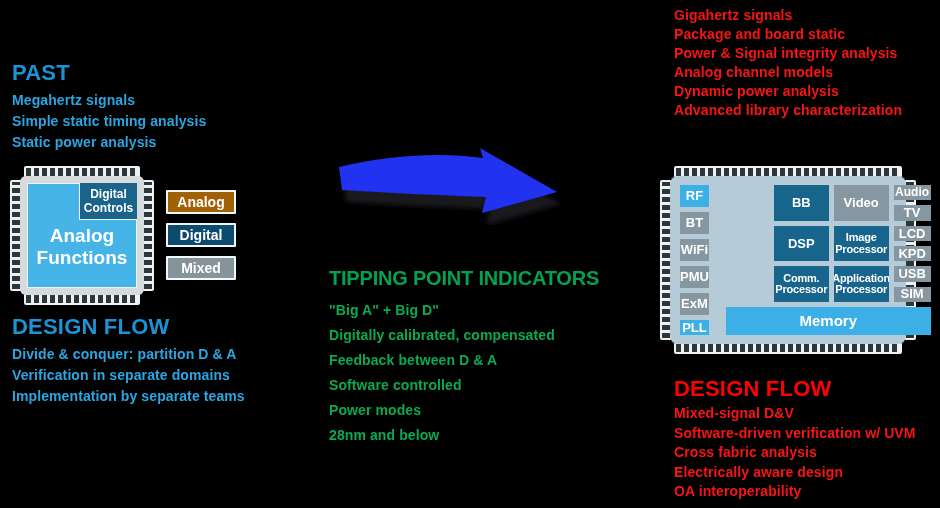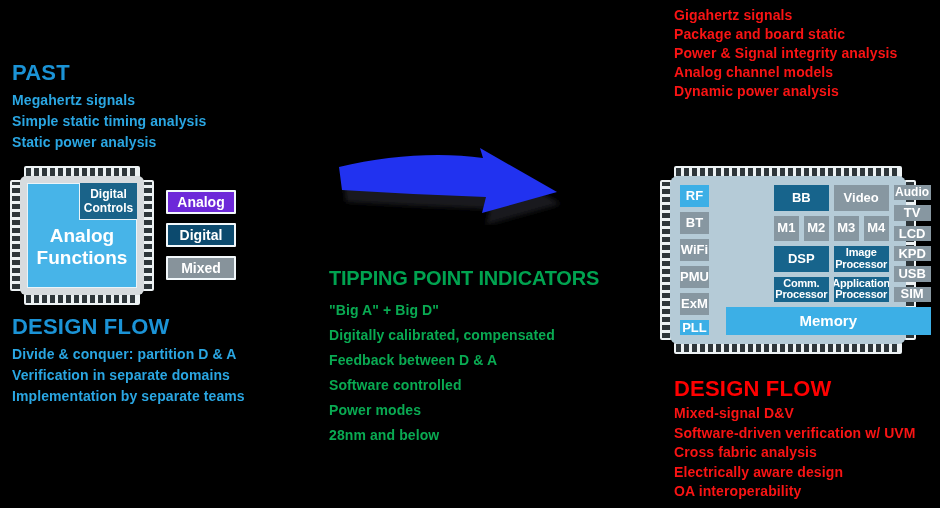--- a/index.html
+++ b/index.html
@@ -37,21 +37,21 @@
     display:flex;align-items:center;justify-content:center;}
   .die-label{color:#fff;font-size:19px;line-height:1.15;text-align:center;margin-top:22px;}
   .corner-box{position:absolute;top:-1px;right:-1px;width:58px;height:37px;background:#1a6389;
     border-left:1px solid #eaf4f9;border-bottom:1px solid #eaf4f9;box-sizing:border-box;
     display:flex;align-items:center;justify-content:center;color:#fff;font-size:12px;line-height:1.2;text-align:center;}
 
   
   .legend{position:absolute;left:166px;top:190px;width:70px;display:flex;flex-direction:column;gap:9px;}
   .legend-box{height:24px;box-sizing:border-box;border:2px solid #f2f8fb;border-radius:1px;
     display:flex;align-items:center;justify-content:center;color:#fff;font-size:14px;}
-  .bg-analog{background:#6d28d9;}
+  .bg-analog{background:#a16207;}
   .bg-digital{background:#0c4a6e;}
   .bg-mixed{background:#87939b;}
 
   
   .pkg-soc{position:absolute;inset:10px;background:#b5cbd7;border-radius:8px;padding:9px 10px;box-sizing:border-box;}
   .soc-inner{display:flex;gap:17px;height:100%;}
   .soc-col-left{width:33px;display:flex;flex-direction:column;gap:5px;}
   .soc-col-left .blk{flex:1;}
   .soc-col-left .blk.short{flex:0 0 15px;}
   .soc-main{flex:1;display:flex;flex-direction:column;gap:5px;}
@@ -132,20 +132,21 @@
     <div class="item c-green">Power modes</div>
     <div class="item c-green">28nm and below</div>
   </div>
 
   <div class="sec lh-today" style="left:674px;top:6px;">
     <div class="item c-red">Gigahertz signals</div>
     <div class="item c-red">Package and board static</div>
     <div class="item c-red">Power &amp; Signal integrity analysis</div>
     <div class="item c-red">Analog channel models</div>
     <div class="item c-red">Dynamic power analysis</div>
+    <div class="item c-red">Advanced library characterization</div>
   </div>
 
   <div class="chip" style="left:660px;top:166px;width:256px;height:188px;">
     <div class="pins-h pt"></div>
     <div class="pins-h pb"></div>
     <div class="pins-v pl"></div>
     <div class="pins-v pr"></div>
     <div class="pkg-soc">
       <div class="soc-inner">
         <div class="soc-col-left">
@@ -157,26 +158,20 @@
           <div class="blk b-analog short">PLL</div>
         </div>
         <div class="soc-main">
           <div class="soc-top">
             <div class="soc-mid">
               <div class="soc-row">
                 <div class="blk b-digital">BB</div>
                 <div class="blk b-mixed">Video</div>
               </div>
               <div class="soc-row">
-                <div class="blk b-mixed">M1</div>
-                <div class="blk b-mixed">M2</div>
-                <div class="blk b-mixed">M3</div>
-                <div class="blk b-mixed">M4</div>
-              </div>
-              <div class="soc-row">
                 <div class="blk b-digital">DSP</div>
                 <div class="blk b-digital two">Image Processor</div>
               </div>
               <div class="soc-row">
                 <div class="blk b-digital two">Comm. Processor</div>
                 <div class="blk b-digital two">Application Processor</div>
               </div>
             </div>
             <div class="soc-col-right">
               <div class="blk b-mixed" style="font-size:12px;">Audio</div>

